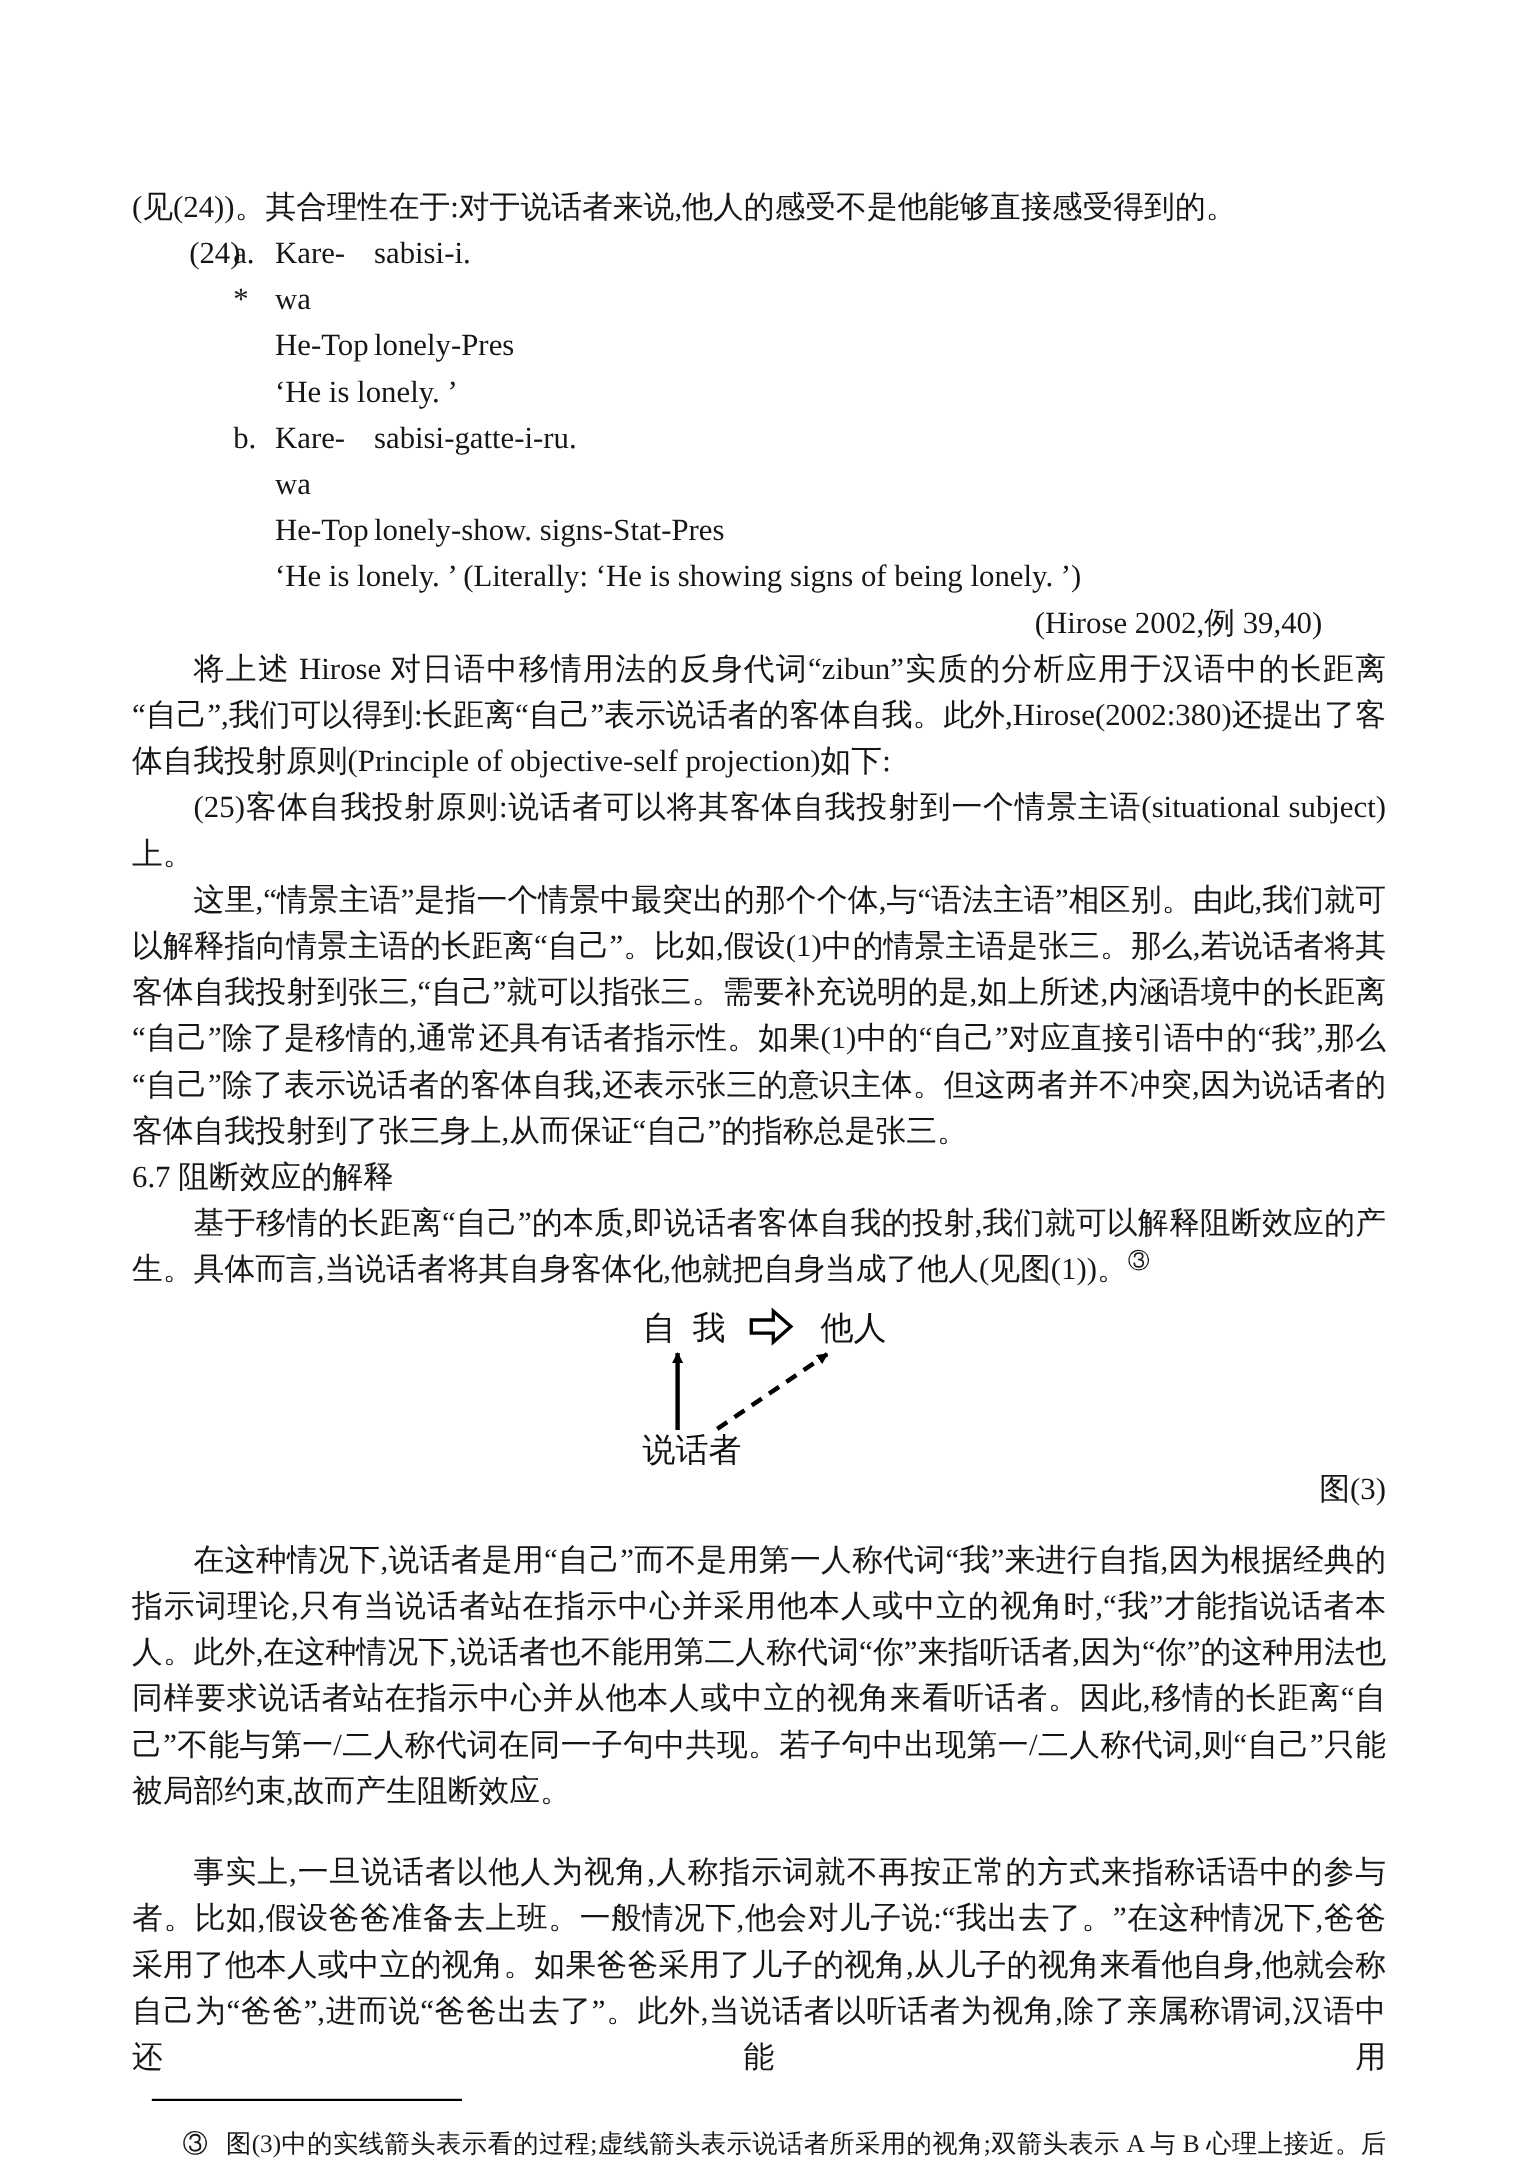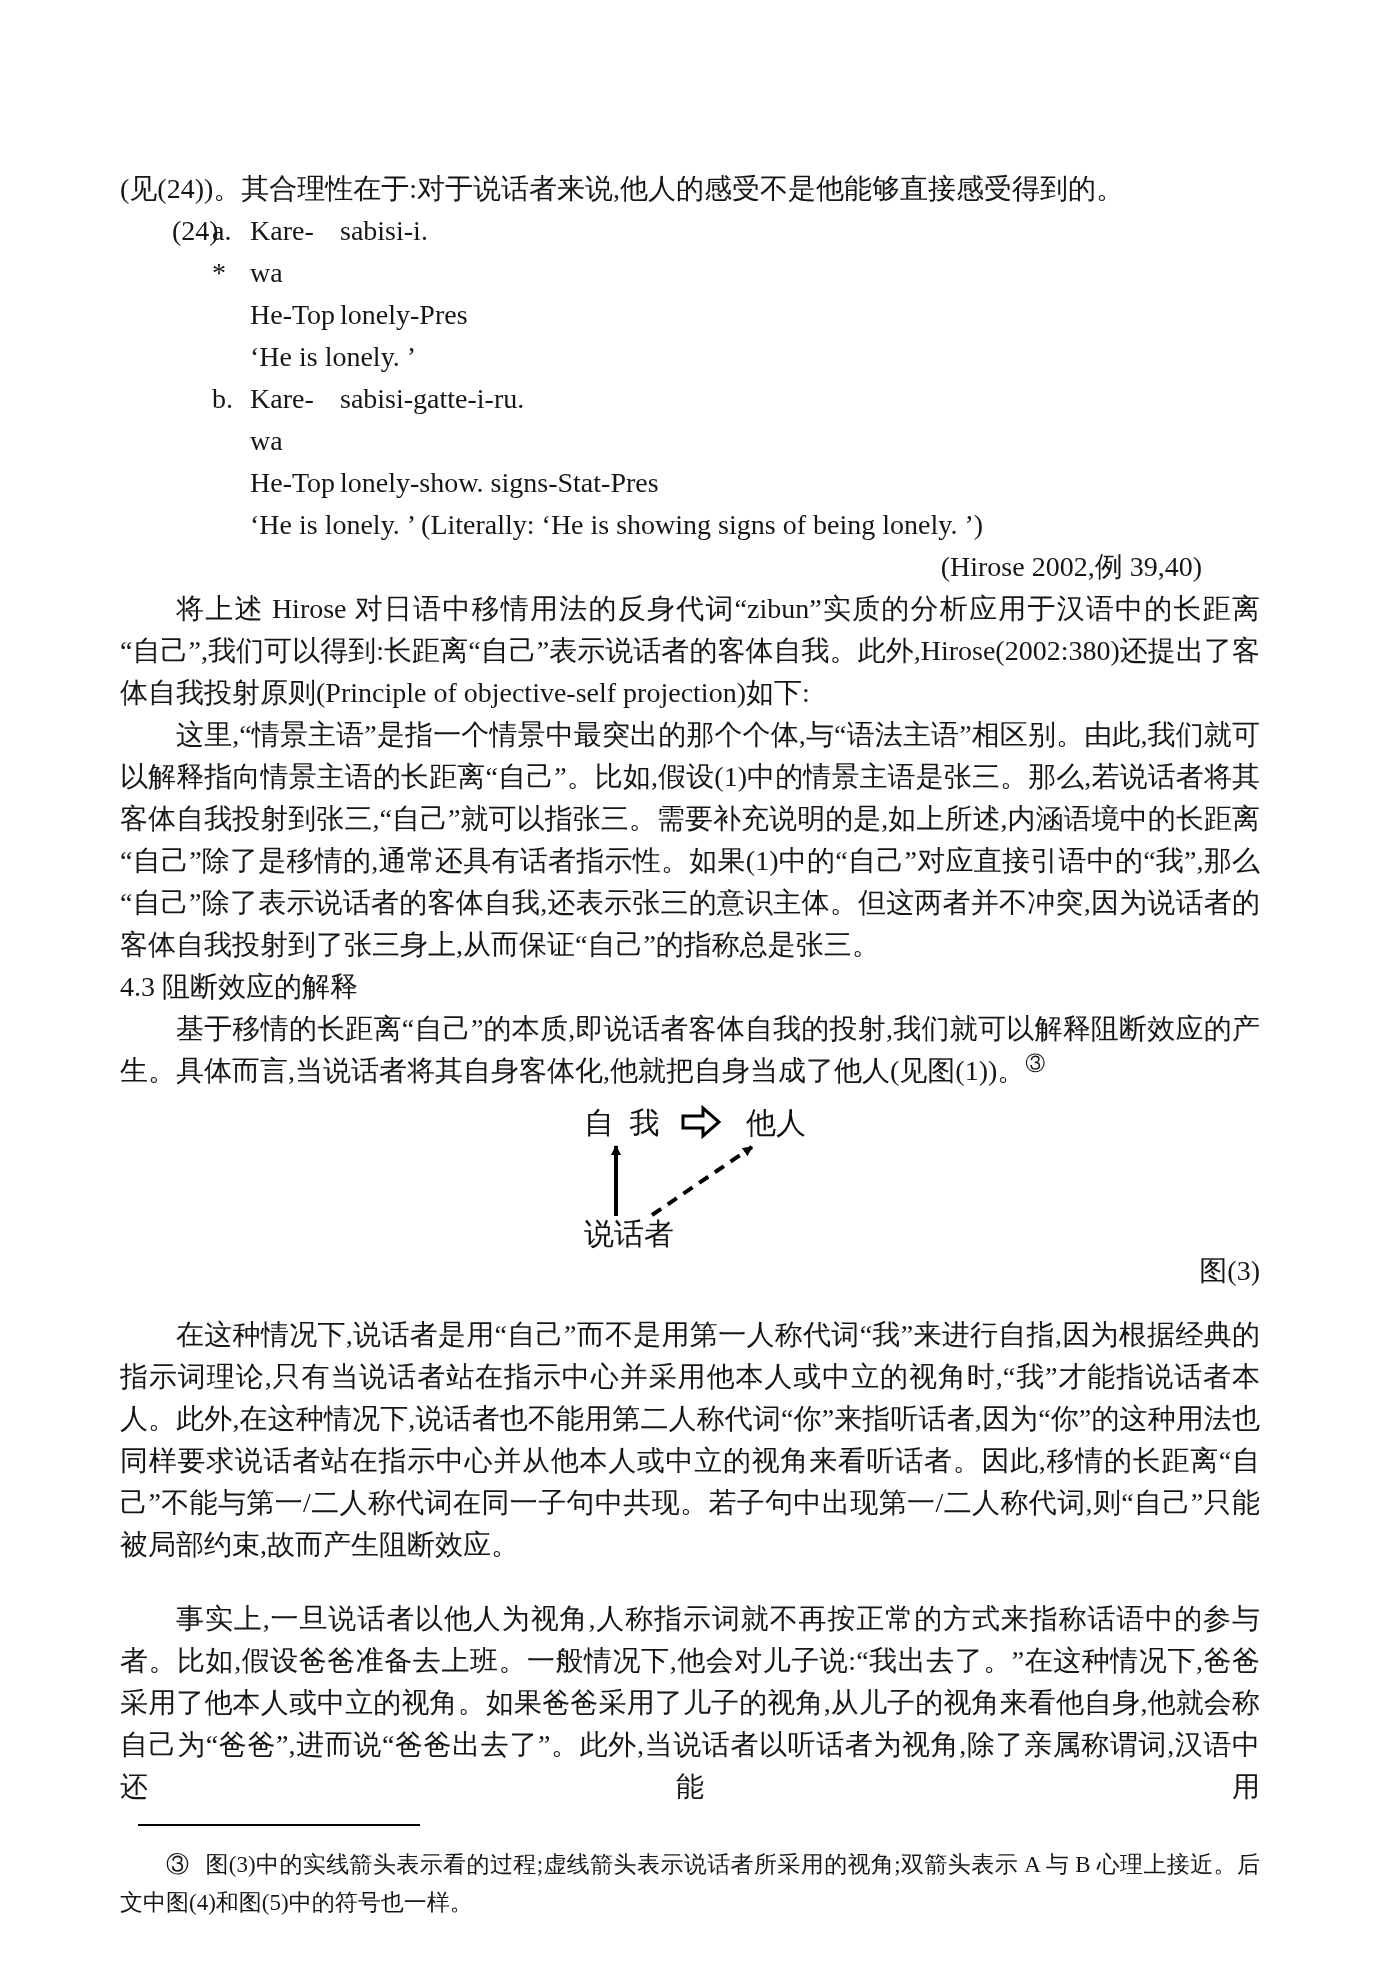--- a/index.html
+++ b/index.html
@@ -102,24 +102,25 @@
         <span class="ex-num"></span>
         <span class="ex-sub"></span>
         <span class="ex-w2">‘He is lonely. ’ (Literally: ‘He is showing signs of being lonely. ’)</span>
       </div>
     </div>
 
     <p class="citation">(Hirose 2002,例 39,40)</p>
 
     <p class="indent">将上述 Hirose 对日语中移情用法的反身代词“zibun”实质的分析应用于汉语中的长距离“自己”,我们可以得到:长距离“自己”表示说话者的客体自我。此外,Hirose(2002:380)还提出了客体自我投射原则(Principle of objective-self projection)如下:</p>
 
+    <p class="indent">(25)客体自我投射原则:说话者可以将其客体自我投射到一个情景主语(situational subject)上。</p>
 
     <p class="indent">这里,“情景主语”是指一个情景中最突出的那个个体,与“语法主语”相区别。由此,我们就可以解释指向情景主语的长距离“自己”。比如,假设(1)中的情景主语是张三。那么,若说话者将其客体自我投射到张三,“自己”就可以指张三。需要补充说明的是,如上所述,内涵语境中的长距离“自己”除了是移情的,通常还具有话者指示性。如果(1)中的“自己”对应直接引语中的“我”,那么“自己”除了表示说话者的客体自我,还表示张三的意识主体。但这两者并不冲突,因为说话者的客体自我投射到了张三身上,从而保证“自己”的指称总是张三。</p>
 
-    <p class="heading">4.3 阻断效应的解释</p>
+    <p class="heading">6.7 阻断效应的解释</p>
 
     <p class="indent"><span>基于移情的长距离“自己”的本质,即说话者客体自我的投射,我们就可以解释阻断效应的产生。具体而言,当说话者将其自身客体化,他就把自身当成了他人(见图(1))。</span><sup class="fnref">③</sup></p>
 
     <div class="fig-wrap">
       <svg class="fig-svg" width="300" height="150" viewBox="0 0 300 150" aria-hidden="true">
         <defs>
           <marker id="ah" markerWidth="12" markerHeight="12" refX="9" refY="5" orient="auto" markerUnits="userSpaceOnUse">
             <path d="M0,0 L10,5 L0,10 Z" fill="#000"></path>
           </marker>
         </defs>

